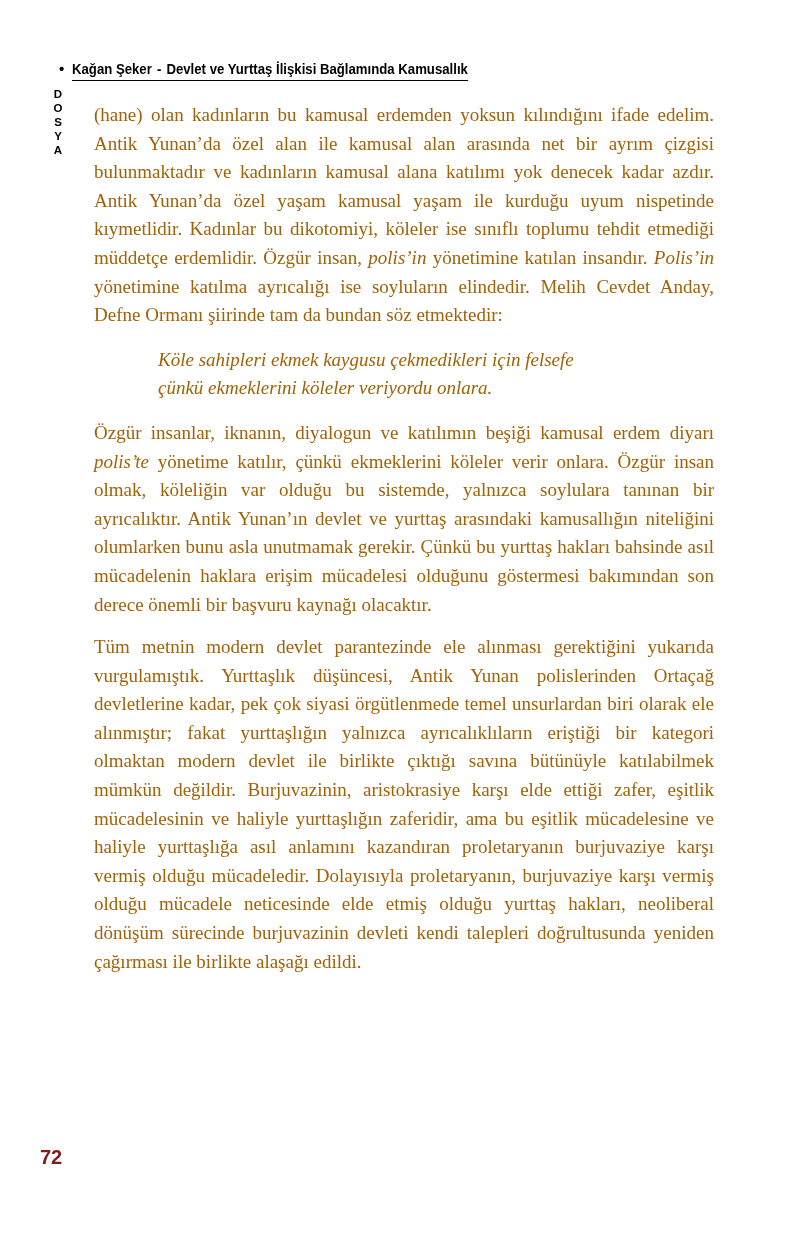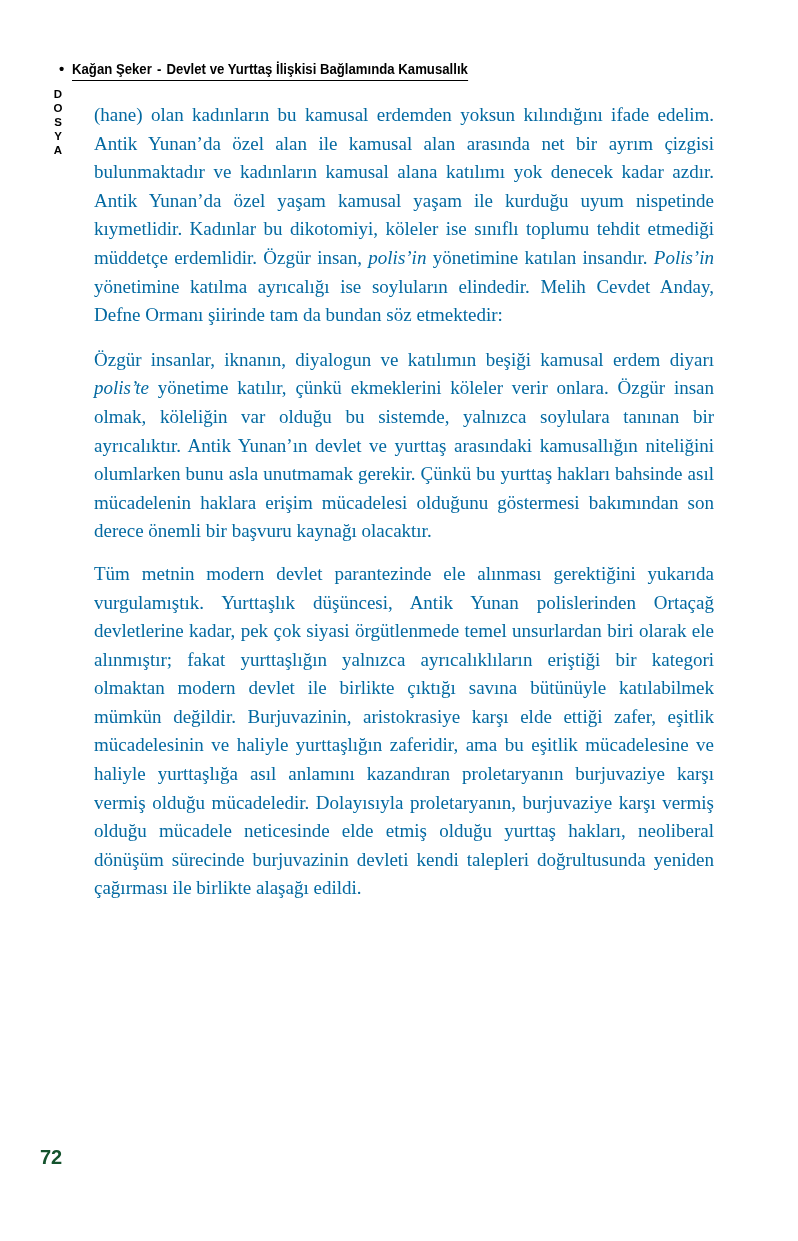--- a/index.html
+++ b/index.html
@@ -53,39 +53,39 @@
   }
   .body-text {
     position: absolute;
     top: 101px;
     left: 94px;
     width: 620px;
     font-family: "Liberation Serif", serif;
     font-size: 19px;
     line-height: 28.6px;
     text-align: justify;
-    color: #0369a1;
+    color: #a16207;
   }
   .para { margin: 0 0 14px 0; }
   .para:last-child { margin-bottom: 12px; }
   .it { font-style: italic; }
   .quote {
     margin: 16px 0 16px 64px;
     font-style: italic;
     text-align: left;
   }
   .quote-line { line-height: 28.6px; }
   .page-number {
     position: absolute;
     left: 40px;
     top: 1146px;
     font-family: "Liberation Sans", sans-serif;
     font-weight: 700;
     font-size: 20px;
-    color: #14532d;
+    color: #7f1d1d;
   }
 </style>
 </head>
 <body>
 
 <div class="page">
 
   <div class="running-header">
     <span class="bullet">•</span>
     <span class="header-text">
@@ -93,20 +93,22 @@
       <span>-</span>
       <span>Devlet ve Yurttaş İlişkisi Bağlamında Kamusallık</span>
     </span>
   </div>
 
   <div class="side-label">DOSYA</div>
 
   <div class="body-text">
       <p class="para"><span>(hane) olan kadınların bu kamusal erdemden yoksun kılındığını ifade edelim. Antik Yunan’da özel alan ile kamusal alan arasında net bir ayrım çizgisi bulunmaktadır ve kadınların kamusal alana katılımı yok denecek kadar azdır. Antik Yunan’da özel yaşam kamusal yaşam ile kurduğu uyum nispetinde kıymetlidir. Kadınlar bu dikotomiyi, köleler ise sınıflı toplumu tehdit etmediği müddetçe erdemlidir. Özgür insan, </span><span class="it">polis’in</span><span> yönetimine katılan insandır. </span><span class="it">Polis’in</span><span> yönetimine katılma ayrıcalığı ise soyluların elindedir. Melih Cevdet Anday, Defne Ormanı şiirinde tam da bundan söz etmektedir:</span></p>
       <div class="quote">
+        <div class="quote-line">Köle sahipleri ekmek kaygusu çekmedikleri için felsefe</div>
+        <div class="quote-line">çünkü ekmeklerini köleler veriyordu onlara.</div>
       </div>
       <p class="para"><span>Özgür insanlar, iknanın, diyalogun ve katılımın beşiği kamusal erdem diyarı </span><span class="it">polis’te</span><span> yönetime katılır, çünkü ekmeklerini köleler verir onlara. Özgür insan olmak, köleliğin var olduğu bu sistemde, yalnızca soylulara tanınan bir ayrıcalıktır. Antik Yunan’ın devlet ve yurttaş arasındaki kamusallığın niteliğini olumlarken bunu asla unutmamak gerekir. Çünkü bu yurttaş hakları bahsinde asıl mücadelenin haklara erişim mücadelesi olduğunu göstermesi bakımından son derece önemli bir başvuru kaynağı olacaktır.</span></p>
       <p class="para"><span>Tüm metnin modern devlet parantezinde ele alınması gerektiğini yukarıda vurgulamıştık. Yurttaşlık düşüncesi, Antik Yunan polislerinden Ortaçağ devletlerine kadar, pek çok siyasi örgütlenmede temel unsurlardan biri olarak ele alınmıştır; fakat yurttaşlığın yalnızca ayrıcalıklıların eriştiği bir kategori olmaktan modern devlet ile birlikte çıktığı savına bütünüyle katılabilmek mümkün değildir. Burjuvazinin, aristokrasiye karşı elde ettiği zafer, eşitlik mücadelesinin ve haliyle yurttaşlığın zaferidir, ama bu eşitlik mücadelesine ve haliyle yurttaşlığa asıl anlamını kazandıran proletaryanın burjuvaziye karşı vermiş olduğu mücadeledir. Dolayısıyla proletaryanın, burjuvaziye karşı vermiş olduğu mücadele neticesinde elde etmiş olduğu yurttaş hakları, neoliberal dönüşüm sürecinde burjuvazinin devleti kendi talepleri doğrultusunda yeniden çağırması ile birlikte alaşağı edildi.</span></p>
     </div>
 
   <div class="page-number">72</div>
 
 </div>
 
 </body></html>

